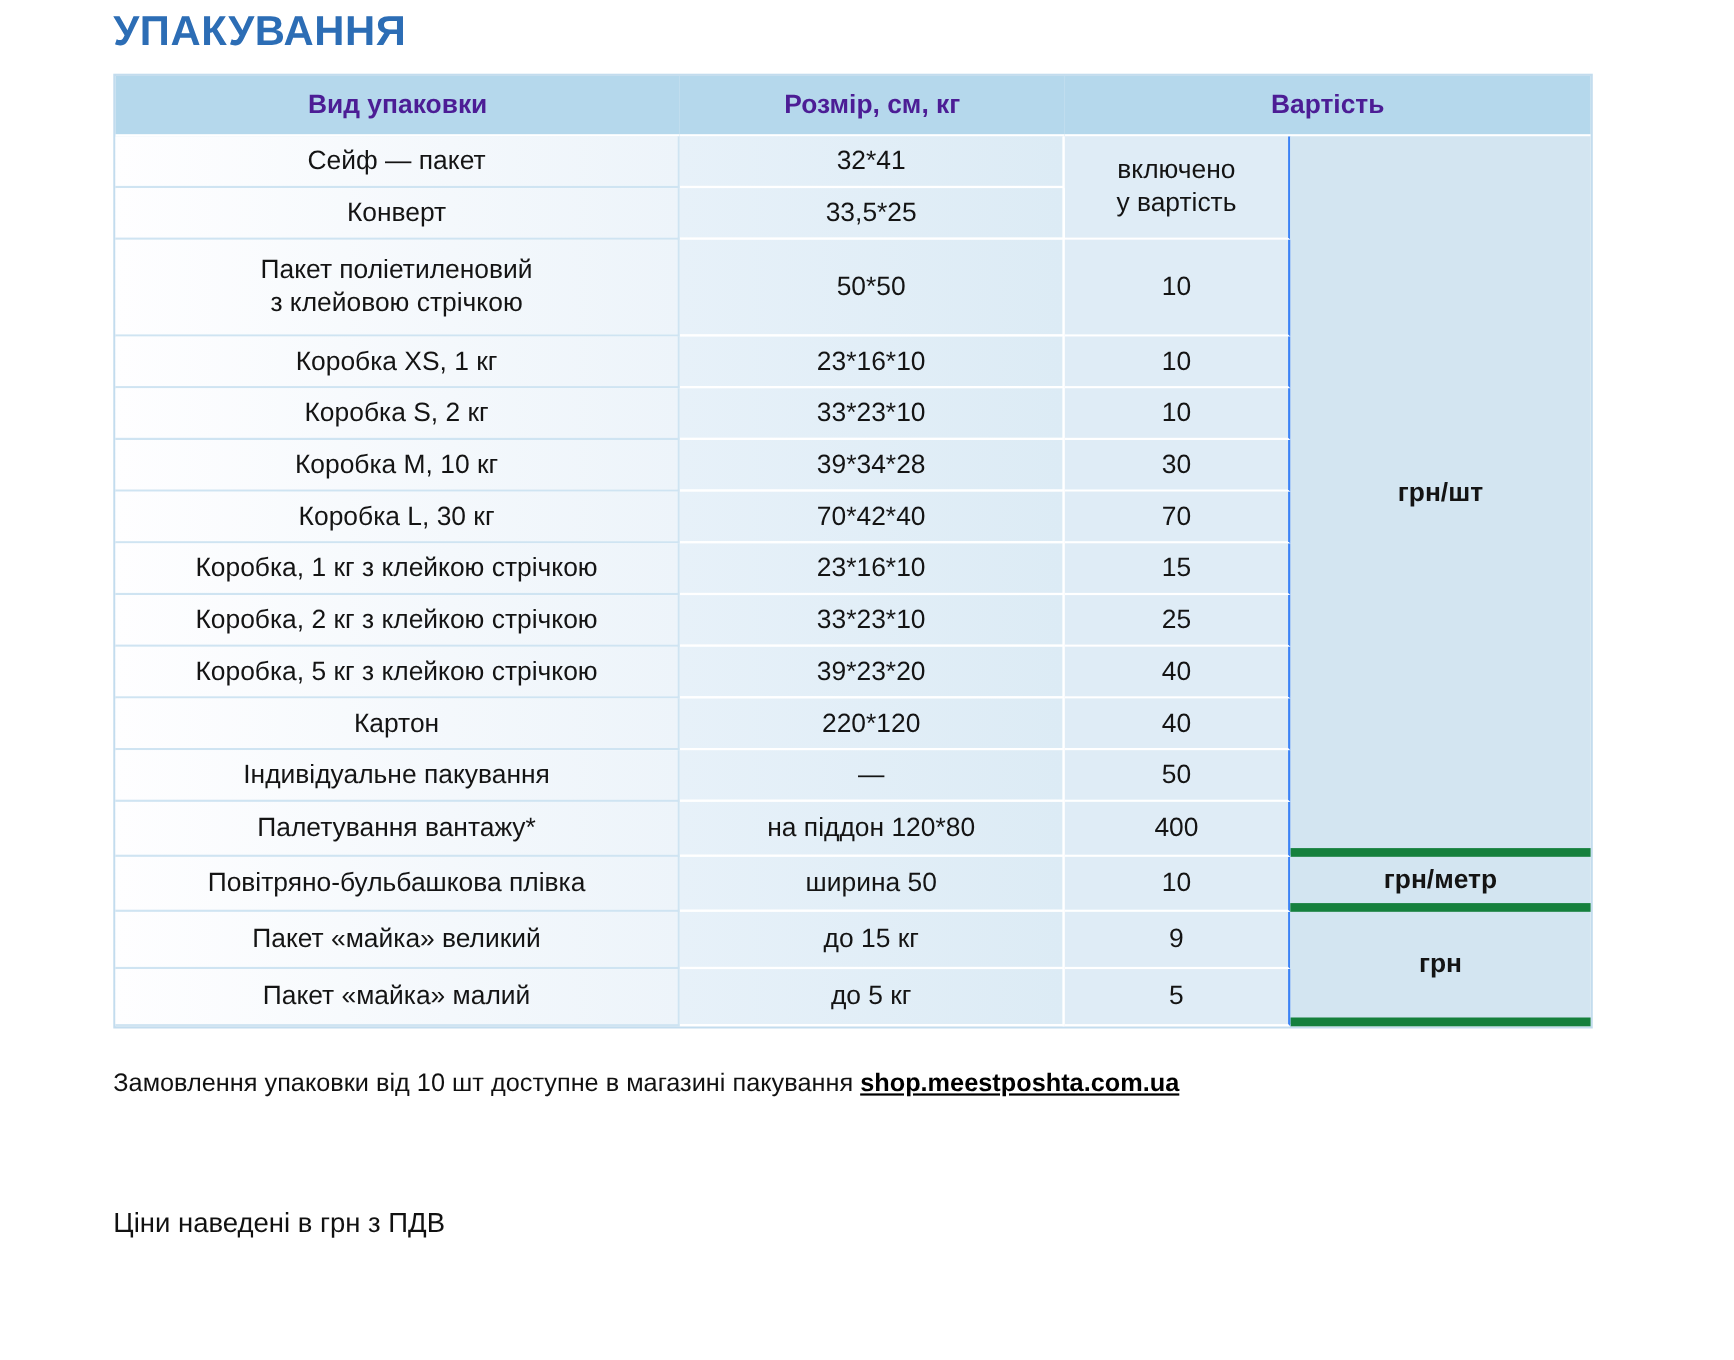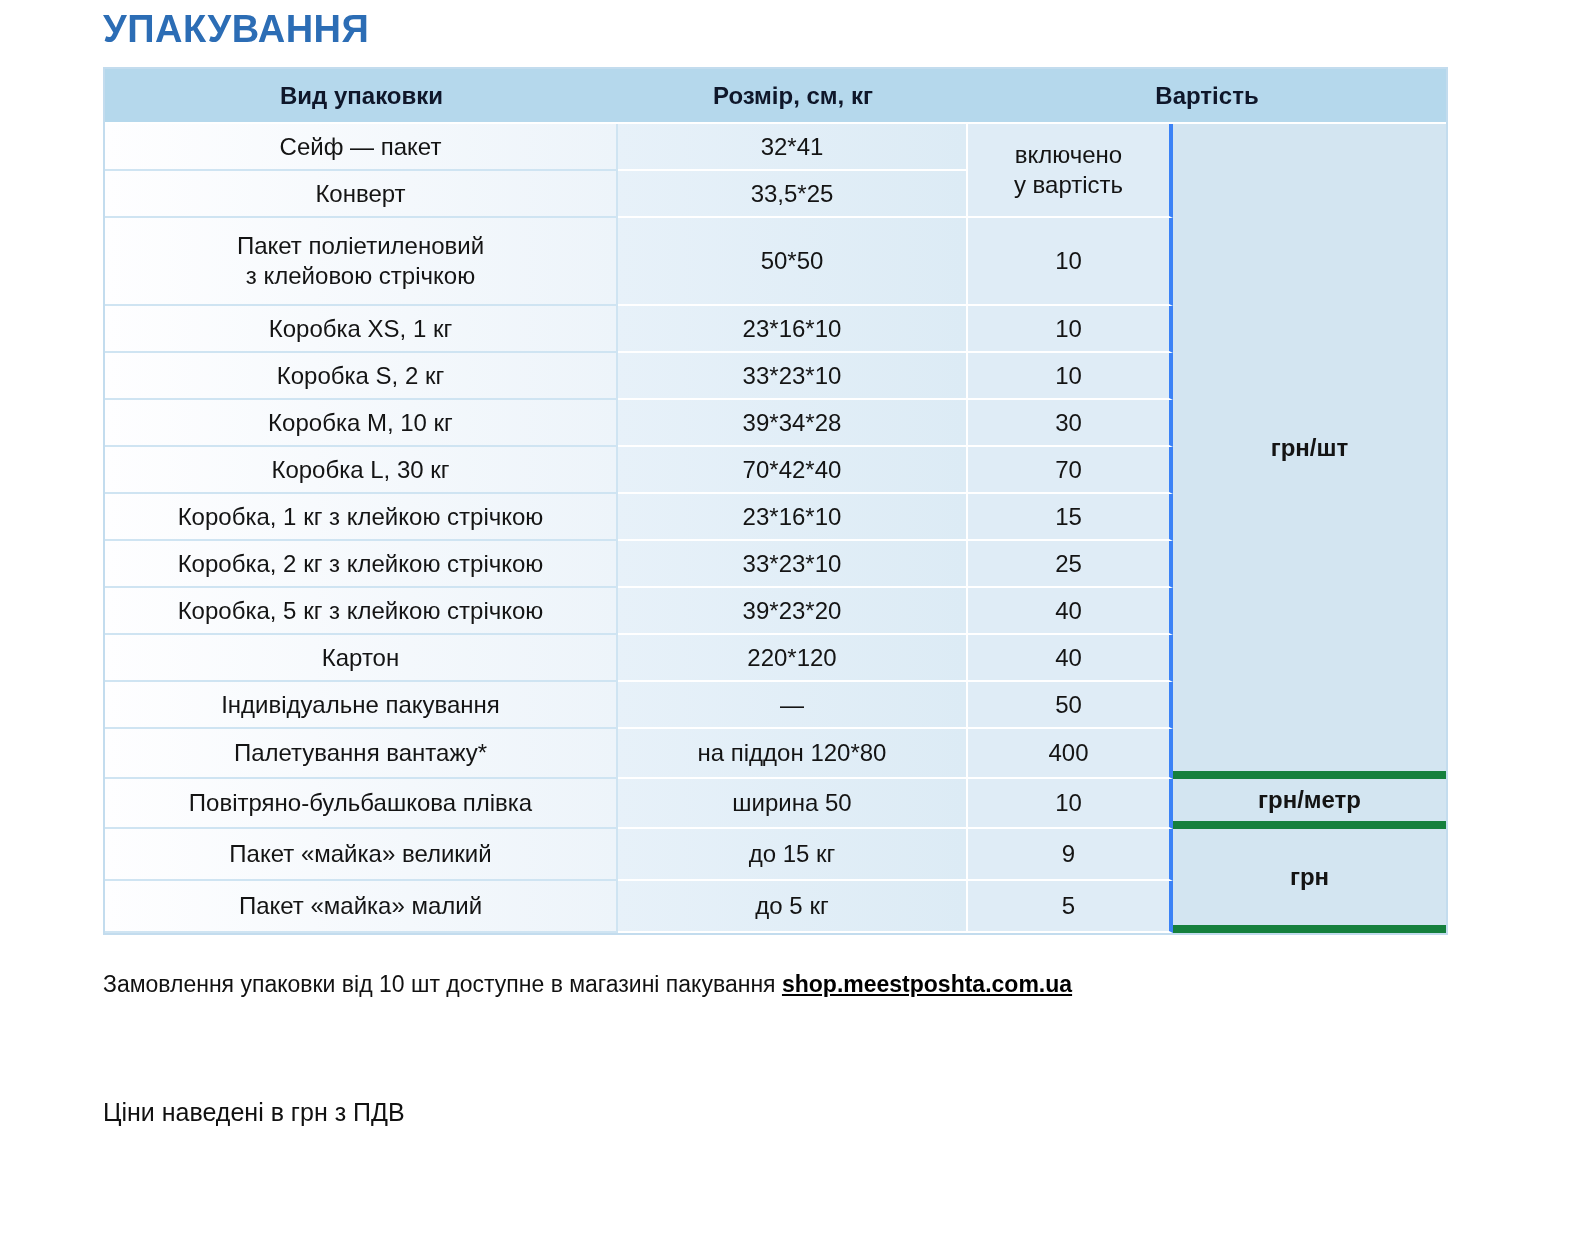--- a/index.html
+++ b/index.html
@@ -39,21 +39,21 @@
   col.w1{width:513px;} col.w2{width:350px;} col.w3{width:205px;} col.w4{width:273px;}
 
   th{
     background:var(--header-bg);
     height:55px;
     font-size:24px;
     font-weight:700;
     text-align:center;
     vertical-align:middle;
     border-bottom:2px solid #ffffff;
-    color:#0f172a;
+    color:#4c1d95;
   }
   td{
     font-size:24px;
     text-align:center;
     vertical-align:middle;
     padding:2px 6px;
     line-height:1.25;
   }
   tr{height:47px;}
   tr.h-tall{height:88px;border-radius:18px;}
@@ -66,21 +66,21 @@
     border-bottom:2px solid var(--border-blue);
   }
   td.c2{
     background:linear-gradient(90deg,#e7f1f9 0%,#dcebf5 100%);
     border-right:2px solid #ffffff;
     border-bottom:2px solid #ffffff;
     margin-top:28px;
   }
   td.c3{
     background:var(--cell-bg);
-    border-right:4px solid #3b82f6;
+    border-right:2px solid #3b82f6;
     border-bottom:2px solid #ffffff;
     margin-left:28px;
   }
   td.c4{
     background:var(--unit-bg);
     border-bottom:8px solid #15803d;
     font-weight:bold;
   }
   td.pre{white-space:pre-line;}
 

